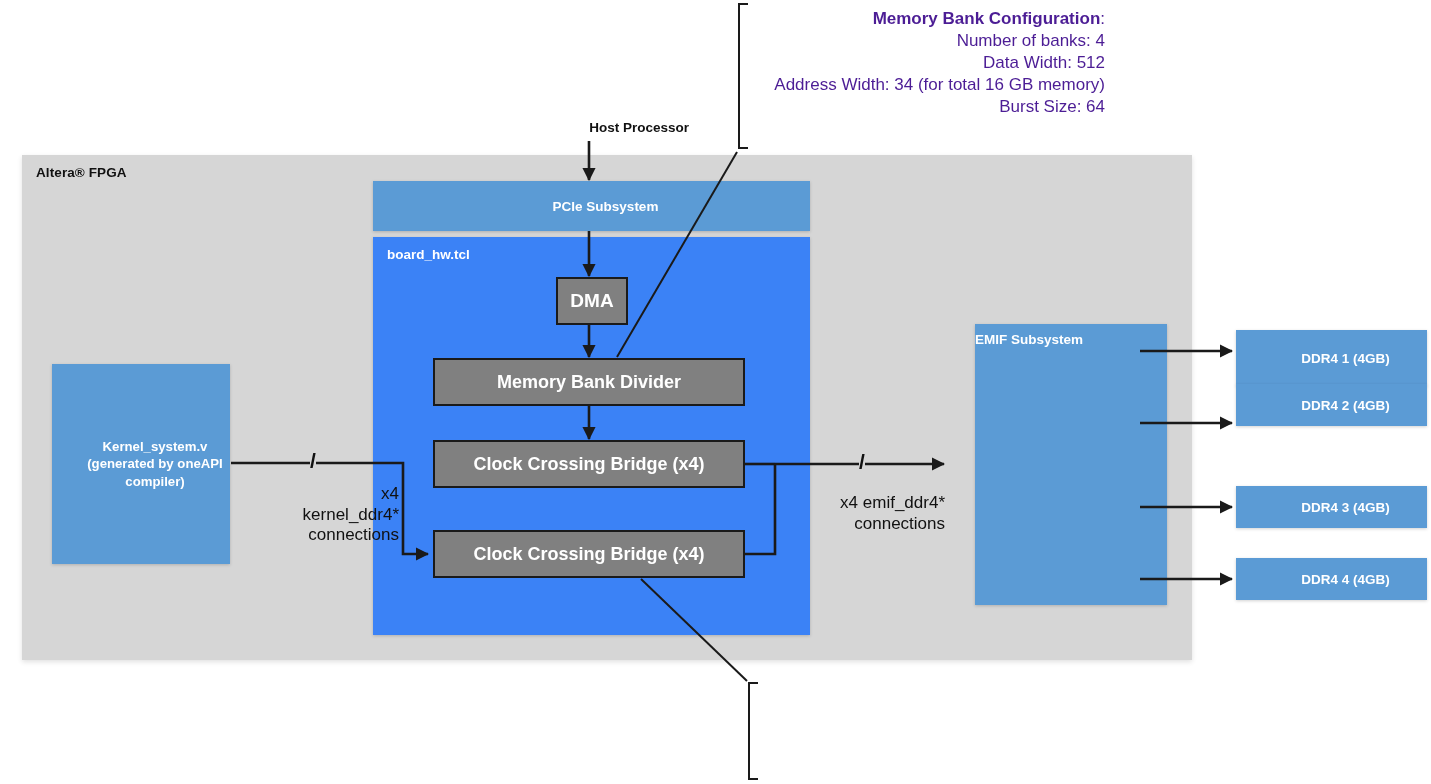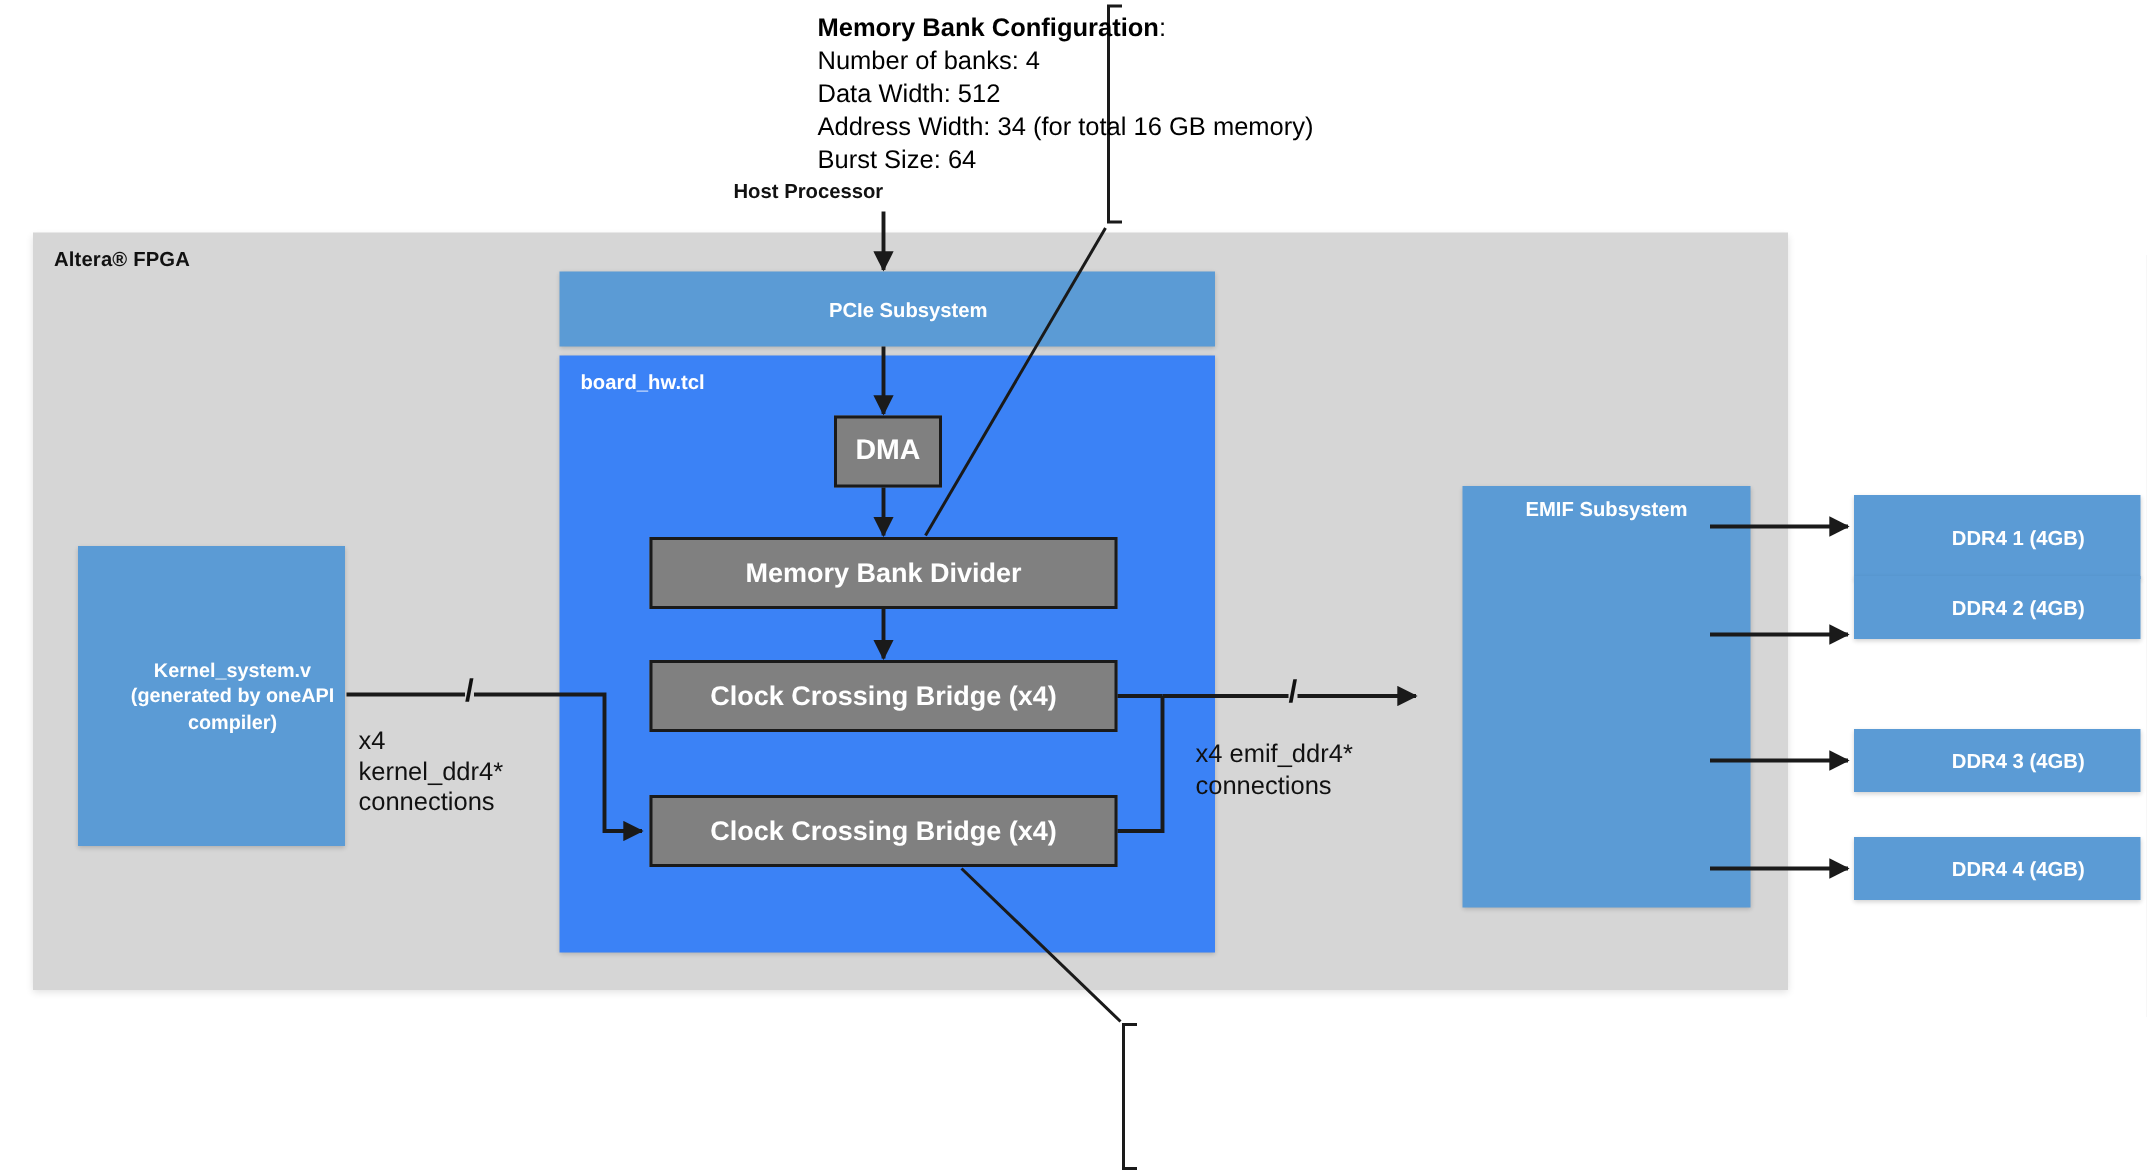--- a/index.html
+++ b/index.html
@@ -25,21 +25,20 @@
     width: 1431px;
     height: 784px;
     pointer-events: none;
   }
   .node {
     position: absolute;
     box-sizing: border-box;
     display: flex;
     align-items: center;
     justify-content: center;
-    text-align: center;
   }
   
   .fpga-container {
     background: #d6d6d6;
     box-shadow: 0 2px 5px rgba(0,0,0,0.12);
     display: block;
   }
   .fpga-label {
     position: absolute;
     left: 14px;
@@ -75,38 +74,38 @@
   .gray-box {
     background: #808080;
     border: 2.5px solid #1a1a1a;
     color: #ffffff;
     font-weight: bold;
   }
   
   .plain-label {
     position: absolute;
     color: #111111;
-    text-align: left;
+    text-align: right;
   }
   .host-label {
     font-size: 13.5px;
     font-weight: bold;
   }
   .wire-label {
     font-size: 17px;
     line-height: 1.22;
     color: #111111;
     margin-top: 10px;
   }
   .callout {
     position: absolute;
     font-size: 17px;
     line-height: 1.3;
-    color: #000000;
-    text-align: left;
+    color: #4c1d95;
+    text-align: right;
   }
   .callout b {
     font-weight: bold;
   }
   .slash {
     position: absolute;
     font-size: 21px;
     font-weight: bold;
     color: #111111;
     background: #ffffff;

